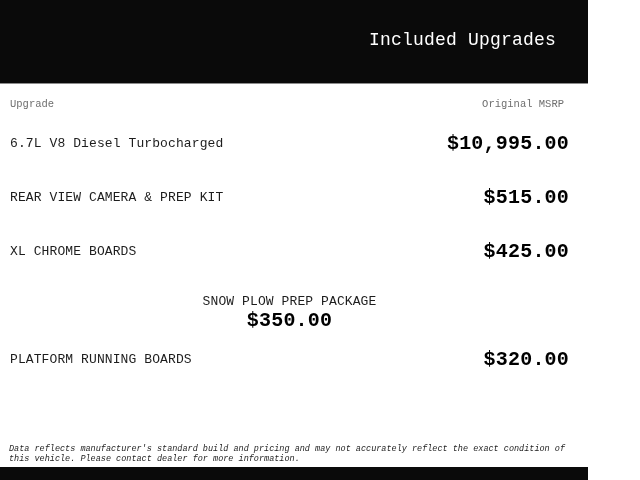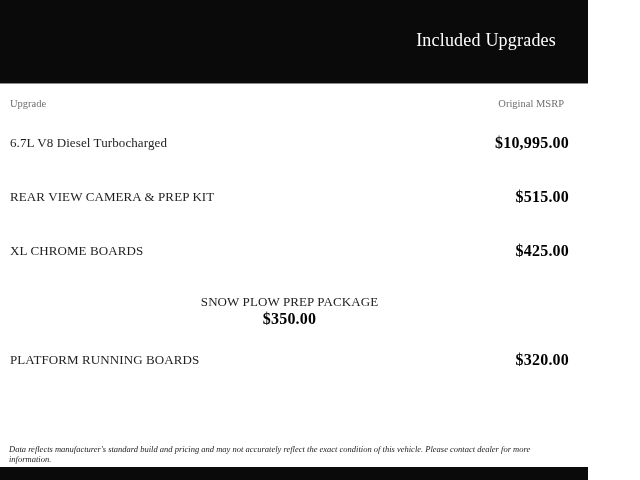--- a/index.html
+++ b/index.html
@@ -1,21 +1,21 @@
 <!DOCTYPE html>
 <html style="--background: #ffffff; --header-bg: #0a0a0a; --header-divider: #8c8c8c; --title-text: #ffffff; --column-header-text: #6f6f6f; --item-text: #1d1d1d; --price-text: #000000; --footer-bar-bg: #0a0a0a;"><head>
 <meta charset="utf-8">
 <style>
   html, body { margin: 0; padding: 0; background: #fff; }
   .screen {
     position: relative;
     width: 588px;
     height: 480px;
     background: var(--background, #ffffff);
-    font-family: Liberation Serif, serif;
+    font-family: Liberation Mono, monospace;
     overflow: hidden;
   }
   .header {
     position: absolute;
     top: 0; left: 0; right: 0;
     height: 84px;
     background: var(--header-bg, #0a0a0a);
     border-bottom: 1px solid var(--header-divider, #8c8c8c);
     display: flex;
     align-items: center;
@@ -54,21 +54,21 @@
     display: flex;
     justify-content: space-between;
     align-items: center;
   }
   .item-name {
     font-size: 13px;
     color: var(--item-text, #1d1d1d);
     letter-spacing: 0.1px;
   }
   .item-price {
-    font-size: 16px;
+    font-size: 20px;
     font-weight: 700;
     color: var(--price-text, #000000);
     letter-spacing: 0.2px;
   }
   .disclaimer {
     position: absolute;
     left: 9px;
     right: 20px;
     top: 444px;
     font-size: 8.5px;

